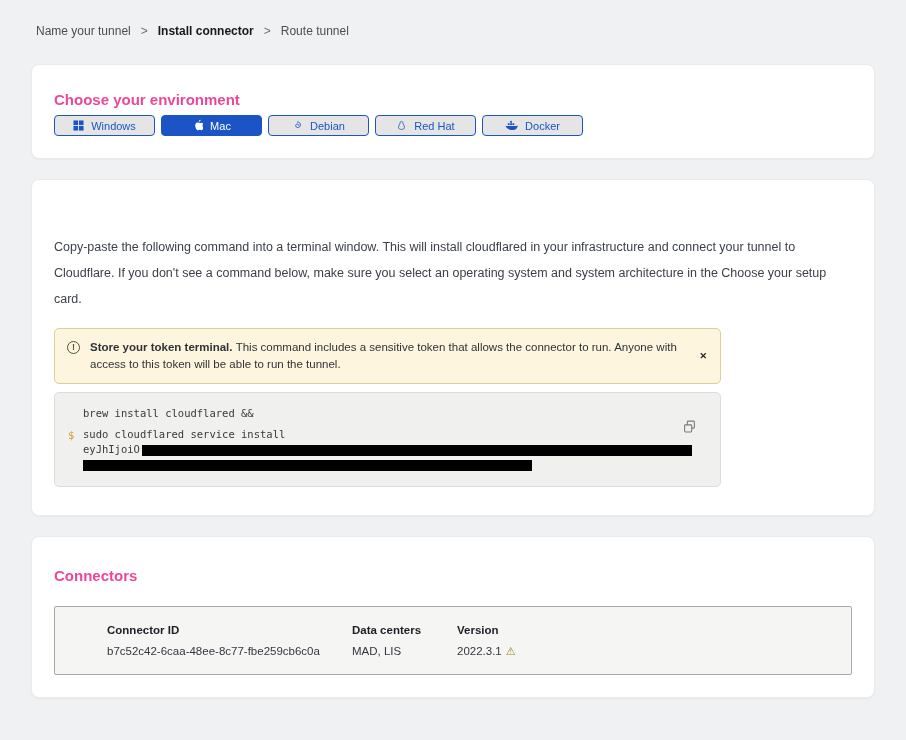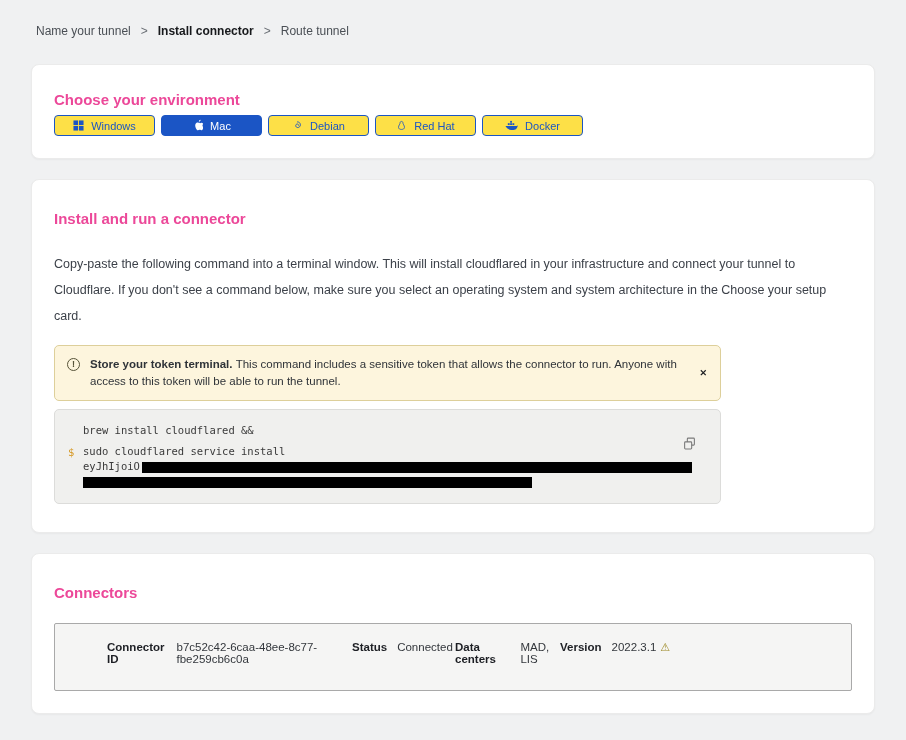--- a/index.html
+++ b/index.html
@@ -30,21 +30,21 @@
   }
   h2.card-title { margin: 0; font-size: 15px; font-weight: bold; color: #ec4899; }
 
   
   .card-env { margin-top: 26px; padding: 26px 22px 22px 22px; }
   .os-label { margin-top: 26px; font-size: 12.5px; color: #3c4149; }
   .os-row { display: flex; gap: 6px; margin-top: 7px; }
   .os-btn {
     width: 101px; height: 21px;
     display: flex; align-items: center; justify-content: center; gap: 7px;
-    background: #fde047; border: 1px solid #1b55c5; border-radius: 4px;
+    background: #e5e5e5; border: 1px solid #1b55c5; border-radius: 4px;
     color: #1b55c5; font-size: 11px; cursor: pointer; padding: 0;
     font-family: "Liberation Sans", sans-serif;
   }
   .os-btn .ic { display: flex; align-items: center; }
   .os-btn.selected { background: #1b55c5; color: #fff; }
 
   
   .card-install { margin-top: 20px; padding: 30px 22px 28px 22px; }
   .desc { margin-top: 24px; font-size: 12.5px; line-height: 26px; color: #3c4149; max-width: 805px; }
   .banner {
@@ -85,23 +85,23 @@
   }
 
   
   .card-connectors { margin-top: 20px; padding: 30px 22px 22px 22px; }
   .connectors-table {
     margin-top: 22px;
     background: #f5f5f4; border: 1px solid #a9a9a9; border-radius: 2px;
     padding: 17px 20px 16px 52px;
     display: flex; font-size: 11.5px;
   }
-  .col { display: flex; flex-direction: row; }
+  .col { display: flex; flex-direction: column; }
   .col .hdr { font-weight: bold; color: #1d1f24; margin-bottom: 9px; }
-  .col .val { color: #33373c; margin-left: 10px; }
+  .col .val { color: #33373c; }
   .col-id { width: 245px; }
   .col-status { width: 103px; }
   .col-dc { width: 105px; }
   .col-ip { width: 175px; }
   .col-version { flex: 1; }
   .status-connected { color: #46794b; }
   .version-warning { color: #9d8a26; font-size: 11px; margin-left: 4px; }
 </style>
 </head>
 <body>
@@ -162,21 +162,20 @@
             <rect x="11" y="2" width="4" height="4"></rect>
             <path d="M1 13h24c1.5 0 2.4-.6 3-1.3-.6 3.4-1.7 6-4 7.8-2 1.6-4.8 2.5-8.5 2.5-5.5 0-10-2.2-12.3-5.5C2 14.9 1.3 13.9 1 13z"></path>
           </svg>
       </span>
       <span>Docker</span>
     </button>
   </div>
 </section>
 
 <section class="card card-install">
-  <h2 class="card-title">Install and run a connector</h2>
   <p class="desc">Copy-paste the following command into a terminal window. This will install cloudflared in your infrastructure and connect your tunnel to Cloudflare. If you don't see a command below, make sure you select an operating system and system architecture in the Choose your setup card.</p>
 
   <div class="banner">
     <span class="banner-icon">!</span>
     <span class="banner-text">
       <b>Store your token terminal. </b>
       <span>This command includes a sensitive token that allows the connector to run. Anyone with access to this token will be able to run the tunnel.</span>
     </span>
     <span class="banner-close">✕</span>
   </div>
@@ -200,24 +199,20 @@
   </div>
 </section>
 
 <section class="card card-connectors">
   <h2 class="card-title">Connectors</h2>
   <div class="connectors-table">
     <div class="col col-id">
       <span class="hdr">Connector ID</span>
       <span class="val">b7c52c42-6caa-48ee-8c77-fbe259cb6c0a</span>
     </div>
-    <div class="col col-status">
-      <span class="hdr">Status</span>
-      <span class="val status-connected">Connected</span>
-    </div>
     <div class="col col-dc">
       <span class="hdr">Data centers</span>
       <span class="val">MAD, LIS</span>
     </div>
     <div class="col col-version">
       <span class="hdr">Version</span>
       <span class="val"><span>2022.3.1</span><span class="version-warning">⚠</span></span>
     </div>
   </div>
 </section>

